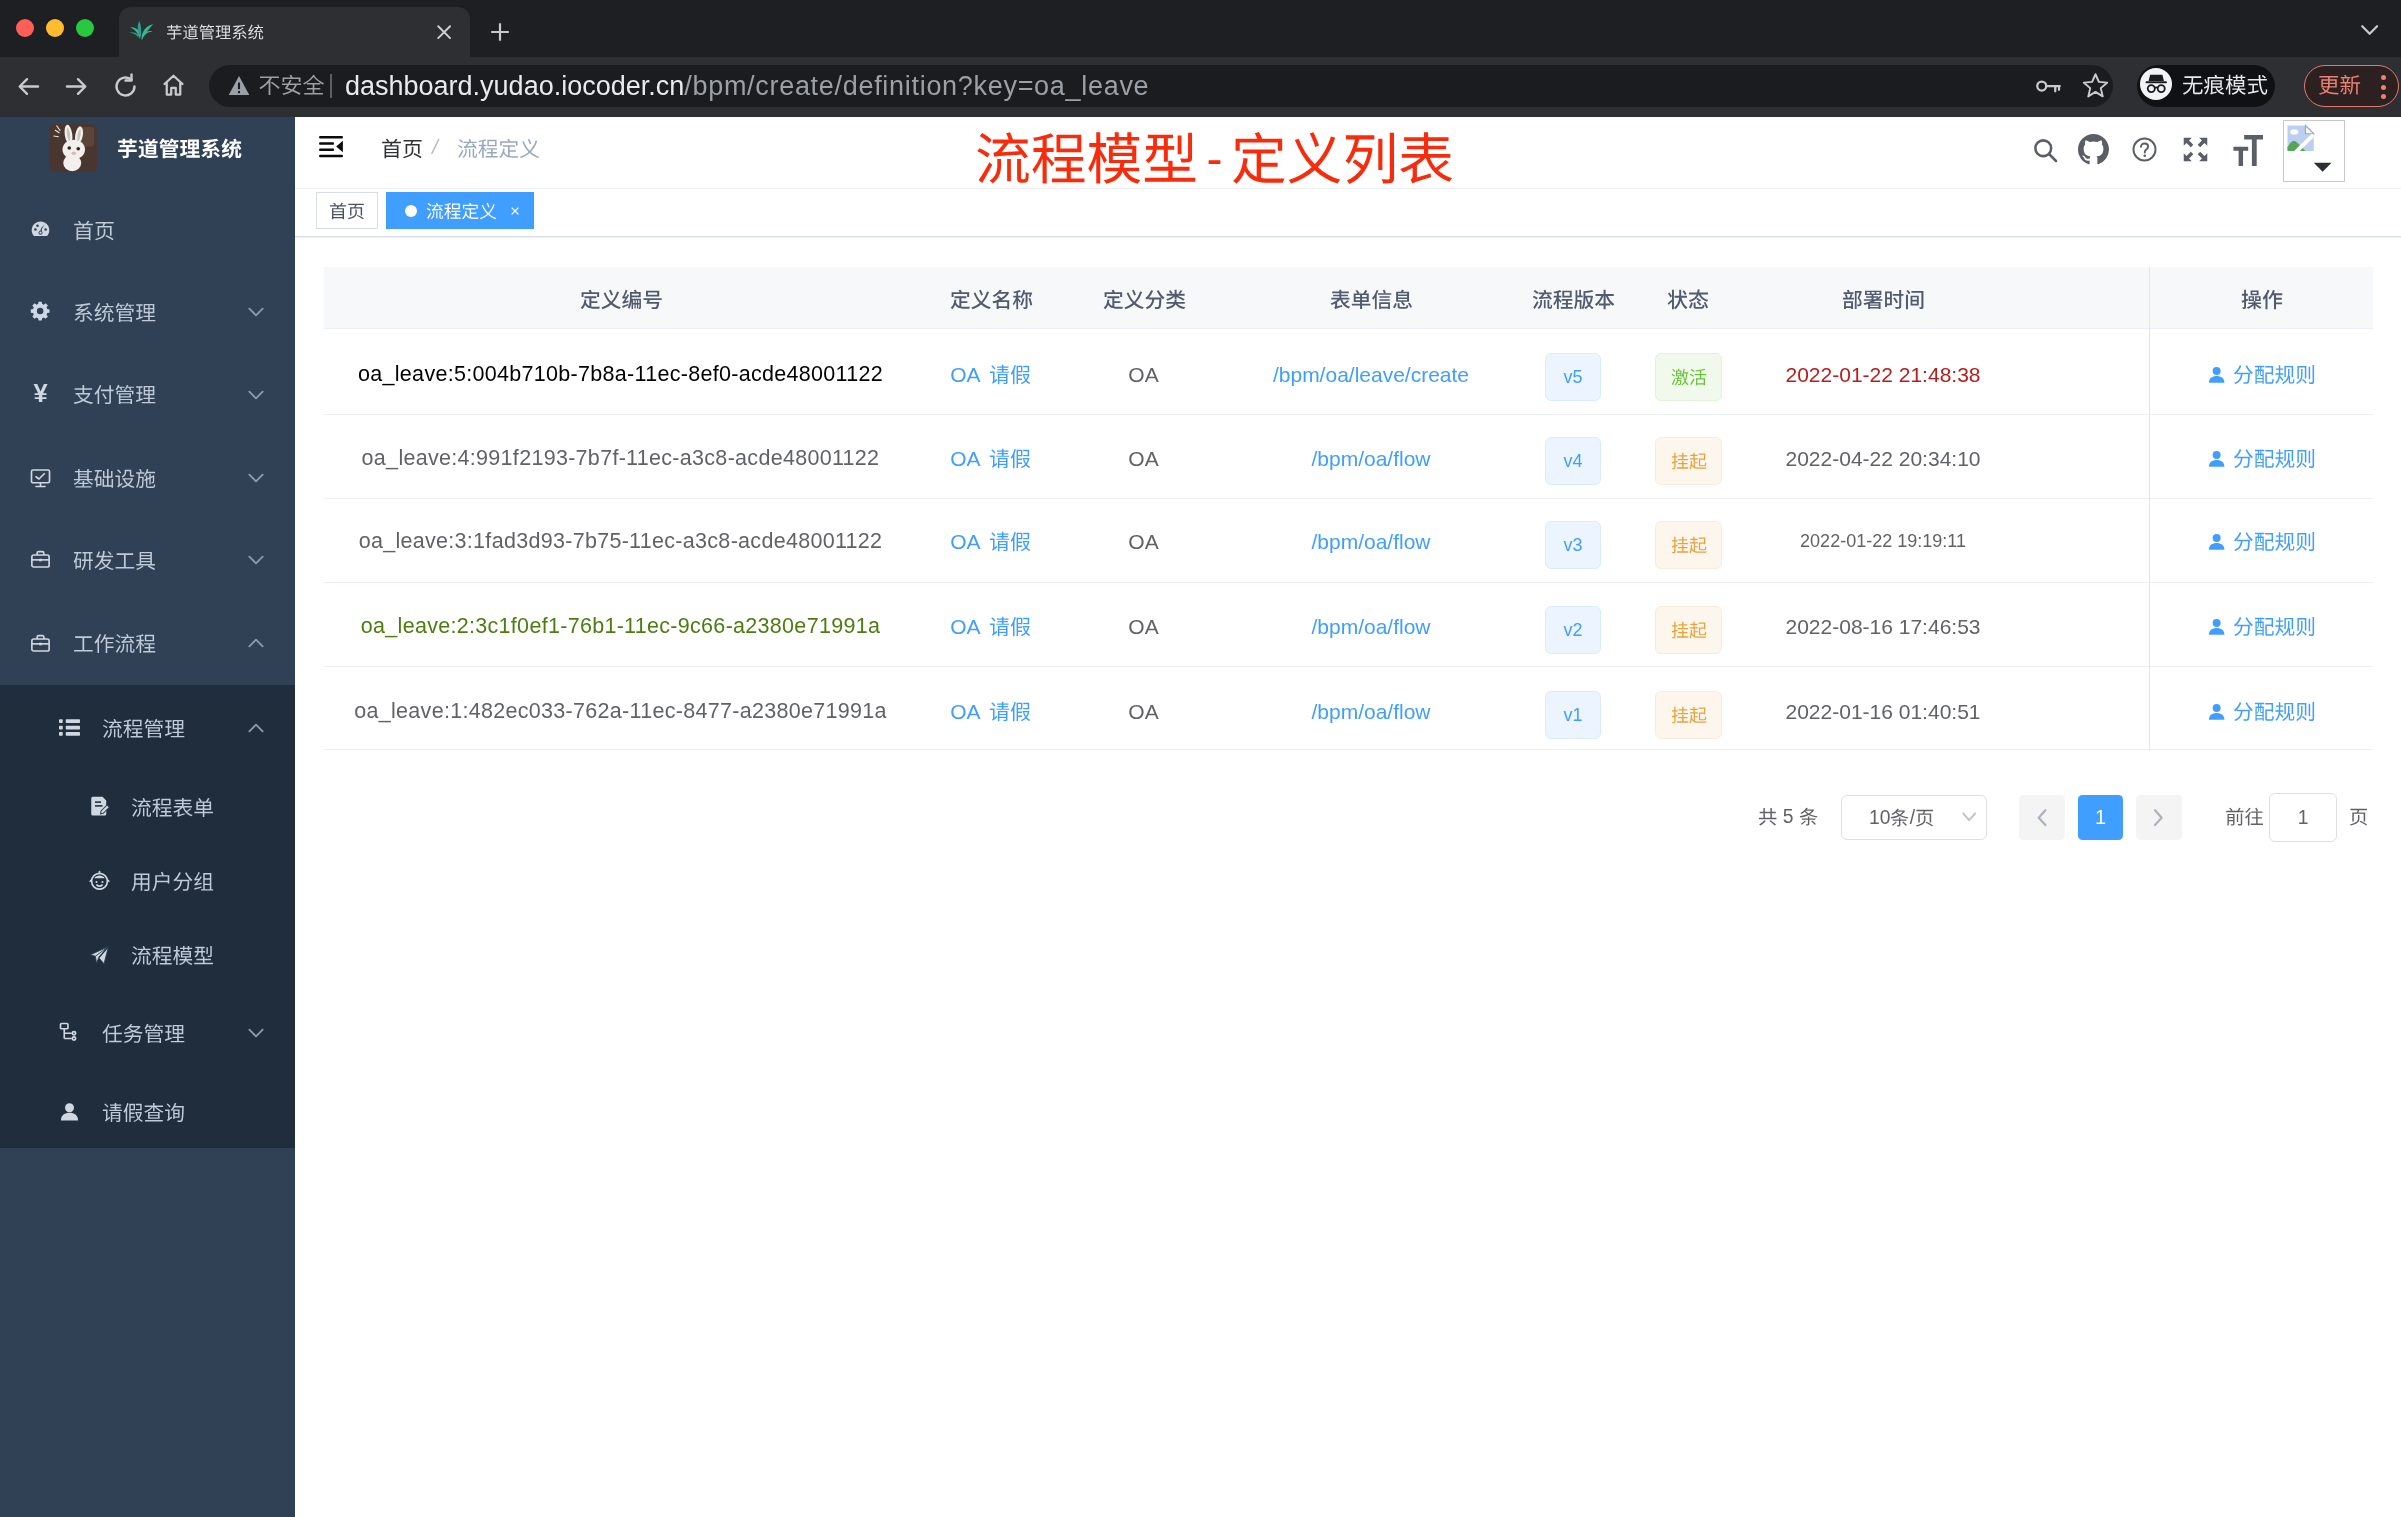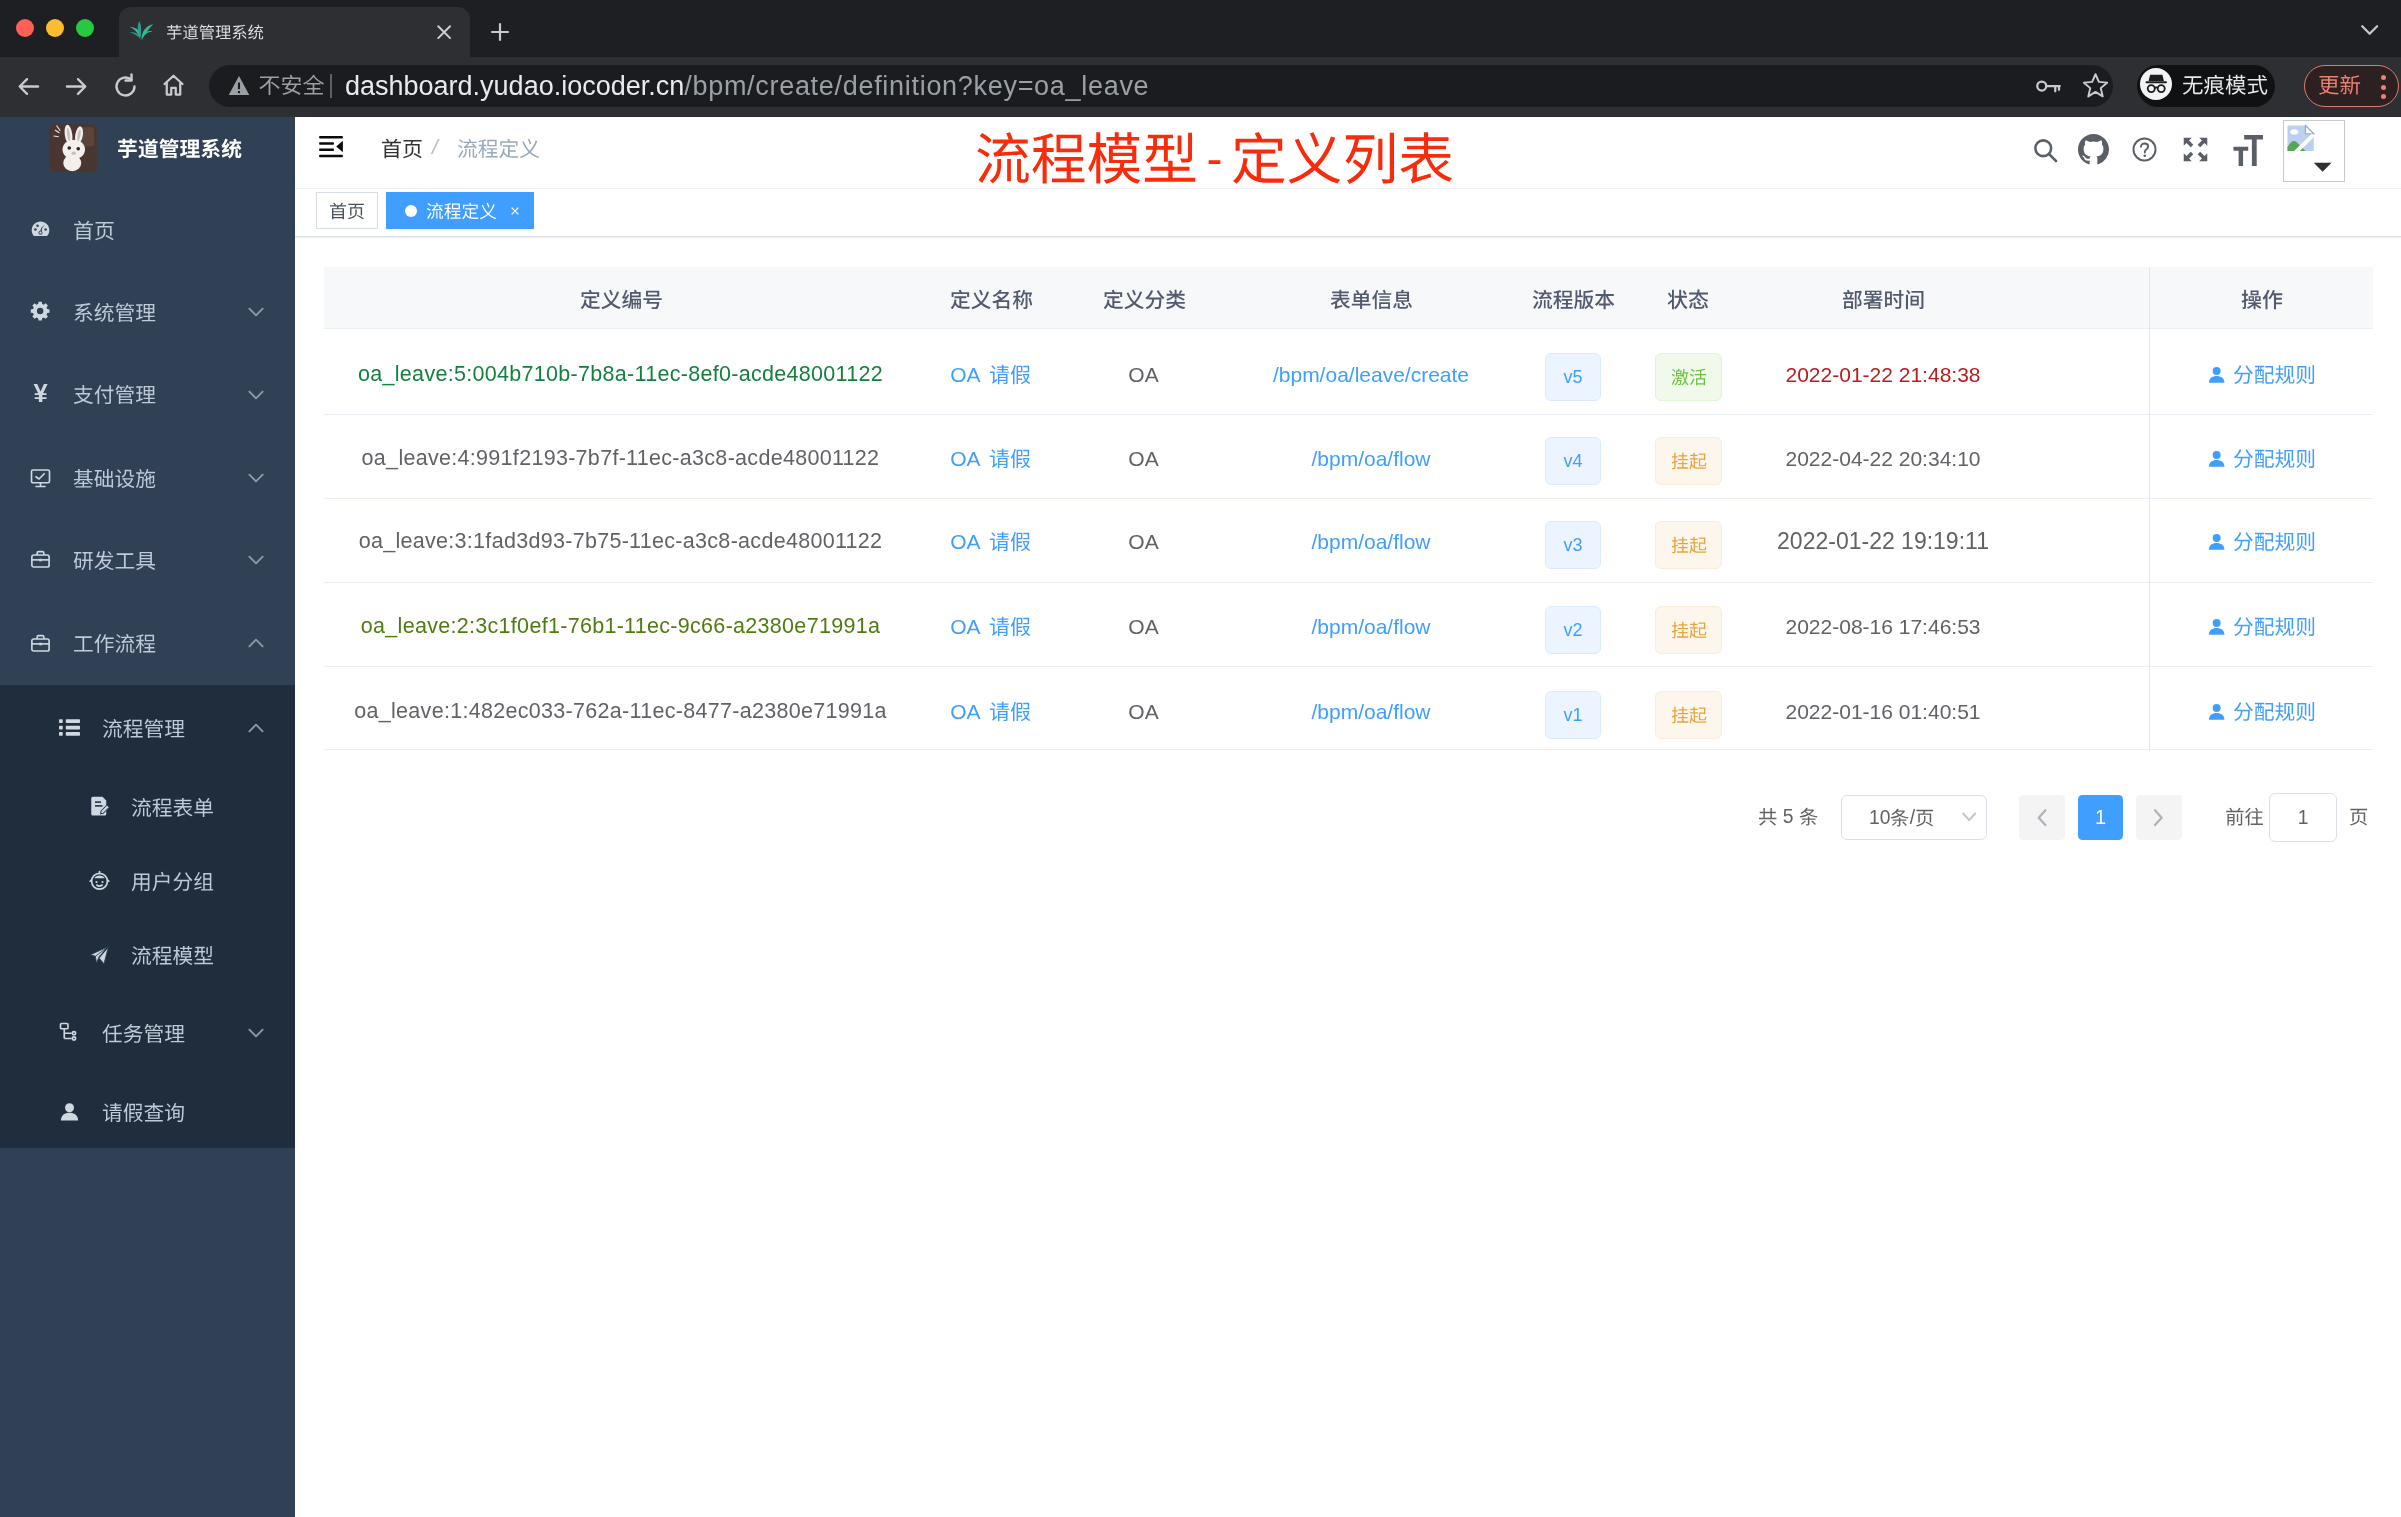--- a/index.html
+++ b/index.html
@@ -584,21 +584,21 @@
       <use href="#m95f4" x="3000"></use>
     </svg>
   </div>
 <div class="fc" style="left:2234px;top:287px;width:56px;height:24px">
     <svg class="z" width="42" height="21" viewBox="0 0 2000 1000" fill="#515a6e" style="">
       <use href="#m64cd"></use>
       <use href="#m4f5c" x="1000"></use>
     </svg>
   </div>
 <div class="a" style="left:324px;top:414px;width:2049px;height:0.7px;background:#ebeef5"></div>
-<div class="fc" style="left:324px;top:362px;width:593px;height:25px;font-size:21.5px;color:#15803d;letter-spacing:0.3px">oa_leave:5:004b710b-7b8a-11ec-8ef0-acde48001122</div>
+<div class="fc" style="left:324px;top:362px;width:593px;height:25px;font-size:21.5px;color:#000000;letter-spacing:0.3px">oa_leave:5:004b710b-7b8a-11ec-8ef0-acde48001122</div>
 <div class="fc" style="left:917px;top:362px;width:147px;height:25px">
     <span style="font-size:21px;color:#409eff">OA  </span>
     <svg class="z" width="42" height="21" viewBox="0 0 2000 1000" fill="#409eff" style="">
       <use href="#r8bf7"></use>
       <use href="#r5047" x="1000"></use>
     </svg>
   </div>
 <div class="fc" style="left:1064px;top:362px;width:159px;height:25px;font-size:21px;color:#606266">OA</div>
 <div class="fc" style="left:1223px;top:362px;width:296px;height:25px;font-size:21px;color:#409eff">/bpm/oa/leave/create</div>
 <div class="fc" style="left:1545px;top:353px;width:56px;height:48px;background:#ecf5ff;border:0.7px solid #d9ecff;border-radius:6px;font-size:18px;color:#409eff">v5</div>
@@ -667,21 +667,21 @@
   </div>
 <div class="fc" style="left:1064px;top:529px;width:159px;height:25px;font-size:21px;color:#606266">OA</div>
 <div class="fc" style="left:1223px;top:529px;width:296px;height:25px;font-size:21px;color:#409eff">/bpm/oa/flow</div>
 <div class="fc" style="left:1545px;top:521px;width:56px;height:48px;background:#ecf5ff;border:0.7px solid #d9ecff;border-radius:6px;font-size:18px;color:#409eff">v3</div>
 <div class="fc" style="left:1655px;top:521px;width:67px;height:48px;background:#fdf6ec;border:0.7px solid #faecd8;border-radius:6px">
     <svg class="z" width="36" height="18" viewBox="0 0 2000 1000" fill="#e6a23c" style="">
       <use href="#r6302"></use>
       <use href="#r8d77" x="1000"></use>
     </svg>
   </div>
-<div class="fc" style="left:1750px;top:529px;width:266px;height:25px;font-size:23px;color:#606266">2022-01-22 19:19:11</div>
+<div class="fc" style="left:1750px;top:529px;width:266px;height:25px;font-size:18px;color:#606266">2022-01-22 19:19:11</div>
 <div class="fc" style="left:2149px;top:529px;width:225px;height:25px">
 <svg class="ic" width="19.3" height="19.3" viewBox="0 0 26 26" style="margin-right:7.4px">
       <g fill="#409eff">
         <circle cx="13" cy="8" r="5.4"></circle>
         <path d="M2.5 24 C2.5 17.5 7.5 14.8 13 14.8 C18.5 14.8 23.5 17.5 23.5 24 Z"></path>
       </g>
     </svg>
     <svg class="z" width="83" height="21" viewBox="0 0 4000 1000" fill="#409eff" style="">
       <use href="#r5206"></use>
       <use href="#r914d" x="1000"></use>

